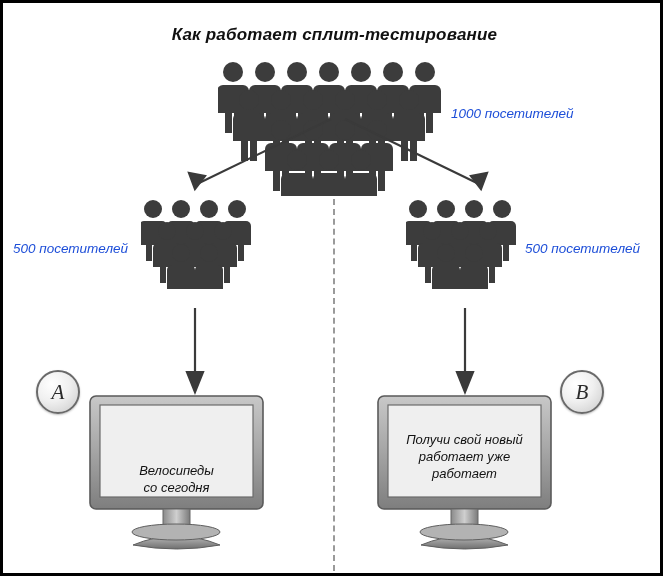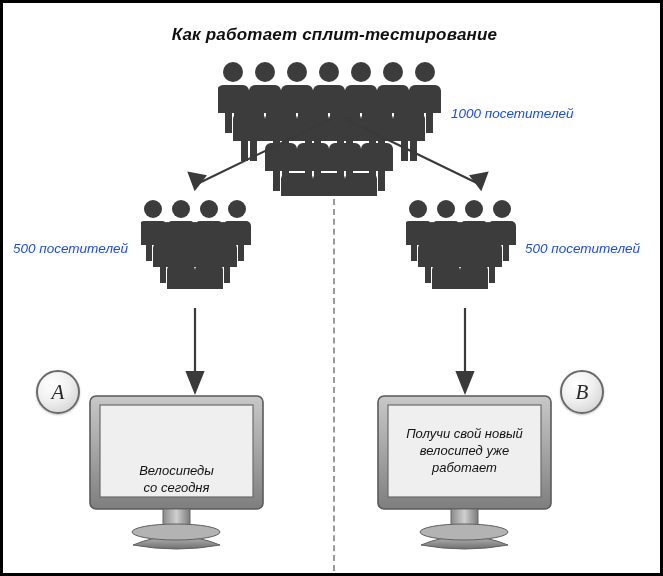--- a/index.html
+++ b/index.html
@@ -429,20 +429,20 @@
           <stop offset="0%" stop-color="#b9b9b9"></stop>
           <stop offset="100%" stop-color="#6f6f6f"></stop>
         </linearGradient>
       </defs>
       <rect x="1" y="1" width="173" height="113" rx="6" fill="url(#bezelR)" stroke="#5a5a5a" stroke-width="1.6"></rect>
       <rect x="11" y="10" width="153" height="92" fill="#efefef" stroke="#6b6b6b" stroke-width="1.2"></rect>
       <rect x="74" y="114" width="27" height="19" fill="url(#standR)" stroke="#676767" stroke-width="1"></rect>
       <path d="M44 150 q43 -18 87 0 q-43 8 -87 0 z" fill="url(#baseR)" stroke="#5f5f5f" stroke-width="1"></path>
       <ellipse cx="87" cy="137" rx="44" ry="8" fill="#b3b3b3" stroke="#5f5f5f" stroke-width="1"></ellipse>
     </svg>
-    <div class="screen-text" style="top:30px; left:0;">
+    <div class="screen-text" style="top:36px; left:0;">
       <div>Получи свой новый</div>
-      <div>велосипед уже</div>
+      <div>работает уже</div>
       <div>работает</div>
     </div>
   </div>
 
 </div>
 
 </body></html>

